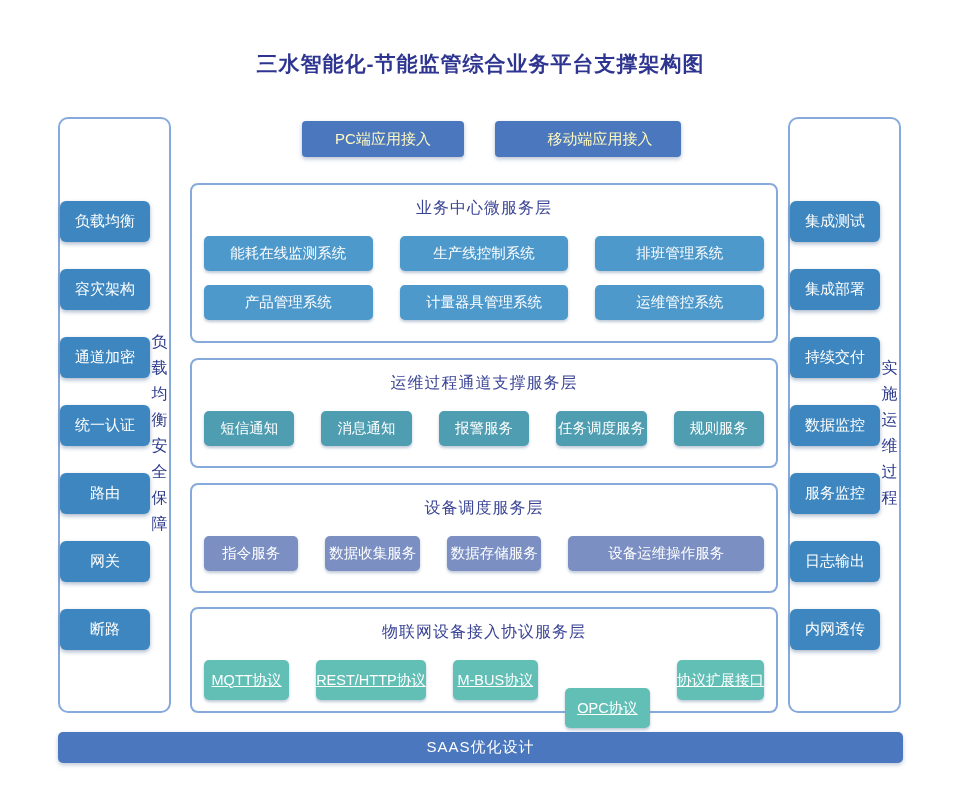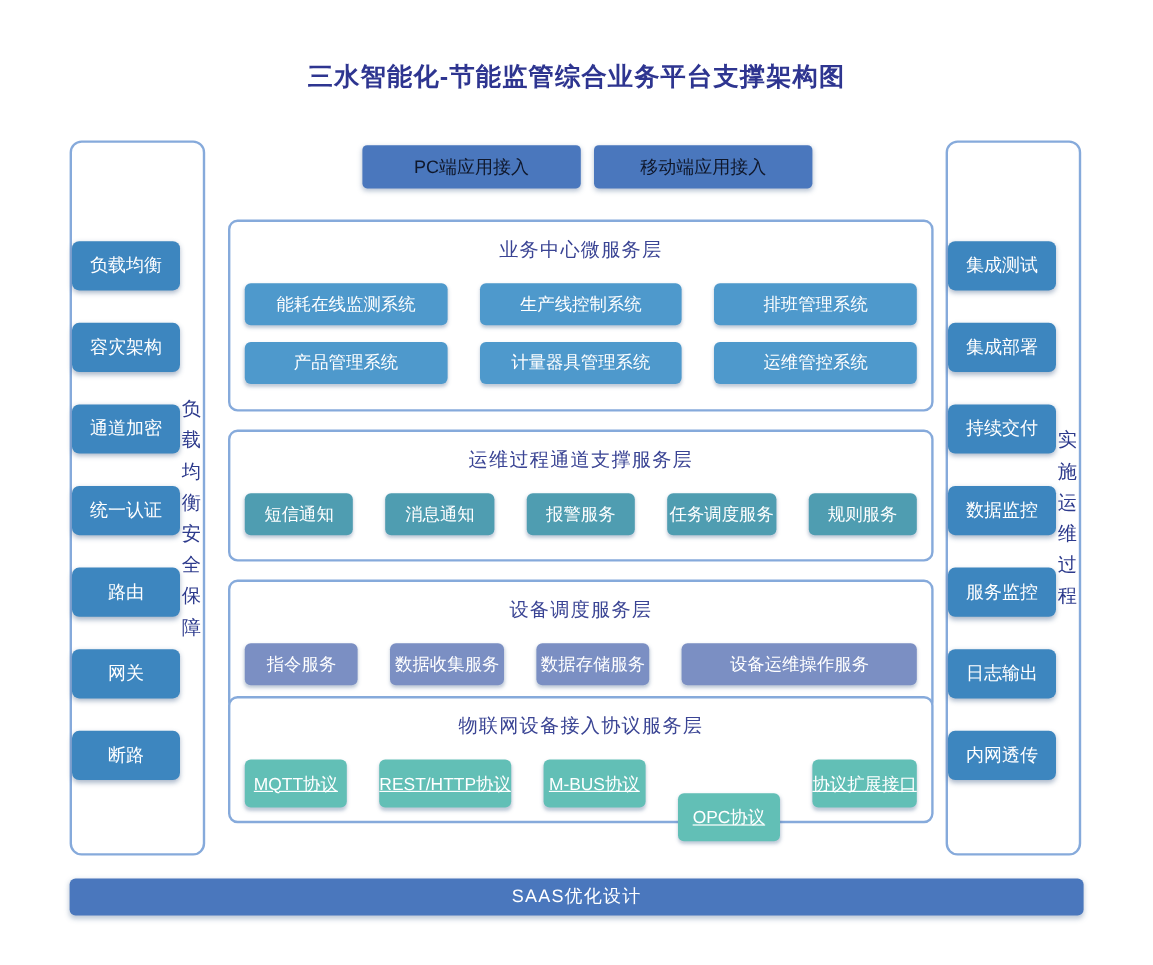--- a/index.html
+++ b/index.html
@@ -24,34 +24,34 @@
     width:90px; height:41px; border-radius:6px; background:var(--sidebar-btn,#3D86BF);
     color:#fff; font-size:15px; display:flex; align-items:center; justify-content:center;
     box-shadow:0 2px 4px rgba(70,100,140,.45); white-space:nowrap;
   }
   .side-label {
     margin-top:36px; text-align:center; font-size:16px; line-height:26px;
     color:var(--label-text,#2D3A8C);
   }
   
   .top-btn {
-    position:absolute; top:121px; width:182px; height:36px; border-radius:4px;
-    background:var(--accent-blue,#4A77BD); color:#0f172a; font-size:15px;
+    position:absolute; top:121px; width:162px; height:36px; border-radius:4px;
+    background:var(--accent-blue,#4A77BD); color:#fef9c3; font-size:15px;
     display:flex; align-items:center; justify-content:center;
     box-shadow:0 2px 4px rgba(70,100,140,.4); white-space:nowrap;
   }
   
   .section {
     position:absolute; left:190px; width:588px; box-sizing:border-box; background:#fff;
     border:2px solid var(--panel-border,#86AADB); border-radius:8px;
   }
   #section-0 { top:183px; height:160px; }
   #section-1 { top:358px; height:110px; }
   #section-2 { top:483px; height:110px; }
-  #section-3 { top:580px; height:106px; }
+  #section-3 { top:607px; height:106px; }
   .section-title {
     text-align:center; font-size:16px; font-weight:normal; margin:13px 0 0;
     color:var(--section-title,#3A4494); letter-spacing:1px;
   }
   .section-rows { display:flex; flex-direction:column; gap:14px; margin:17px 12px 0; }
   .svc-row { display:flex; gap:27px; }
   .svc-btn {
     flex:1; height:35px; border-radius:5px; color:#fff; font-size:14.5px;
     display:flex; align-items:center; justify-content:center;
     box-shadow:0 2px 3px rgba(70,100,140,.35); white-space:nowrap;
@@ -84,21 +84,21 @@
         <div class="side-btn">断路</div>
       </div>
     <div class="side-label" id="left-label">
         <div>负载均衡</div>
         <div>安全保障</div>
       </div>
   </div>
 
   <div id="top-buttons">
       <div class="top-btn" style="left: 302px;">PC端应用接入</div>
-      <div class="top-btn" style="left: 495px;">移动端应用接入</div>
+      <div class="top-btn" style="left: 495px; padding-left: 24px;">移动端应用接入</div>
     </div>
 
   <div id="sections">
       <div class="section" id="section-0">
         <h2 class="section-title">业务中心微服务层</h2>
         <div class="section-rows">
           <div class="svc-row">
             <div class="svc-btn" style="background: rgb(78, 153, 204);">能耗在线监测系统</div>
             <div class="svc-btn" style="background: rgb(78, 153, 204);">生产线控制系统</div>
             <div class="svc-btn" style="background: rgb(78, 153, 204);">排班管理系统</div>

